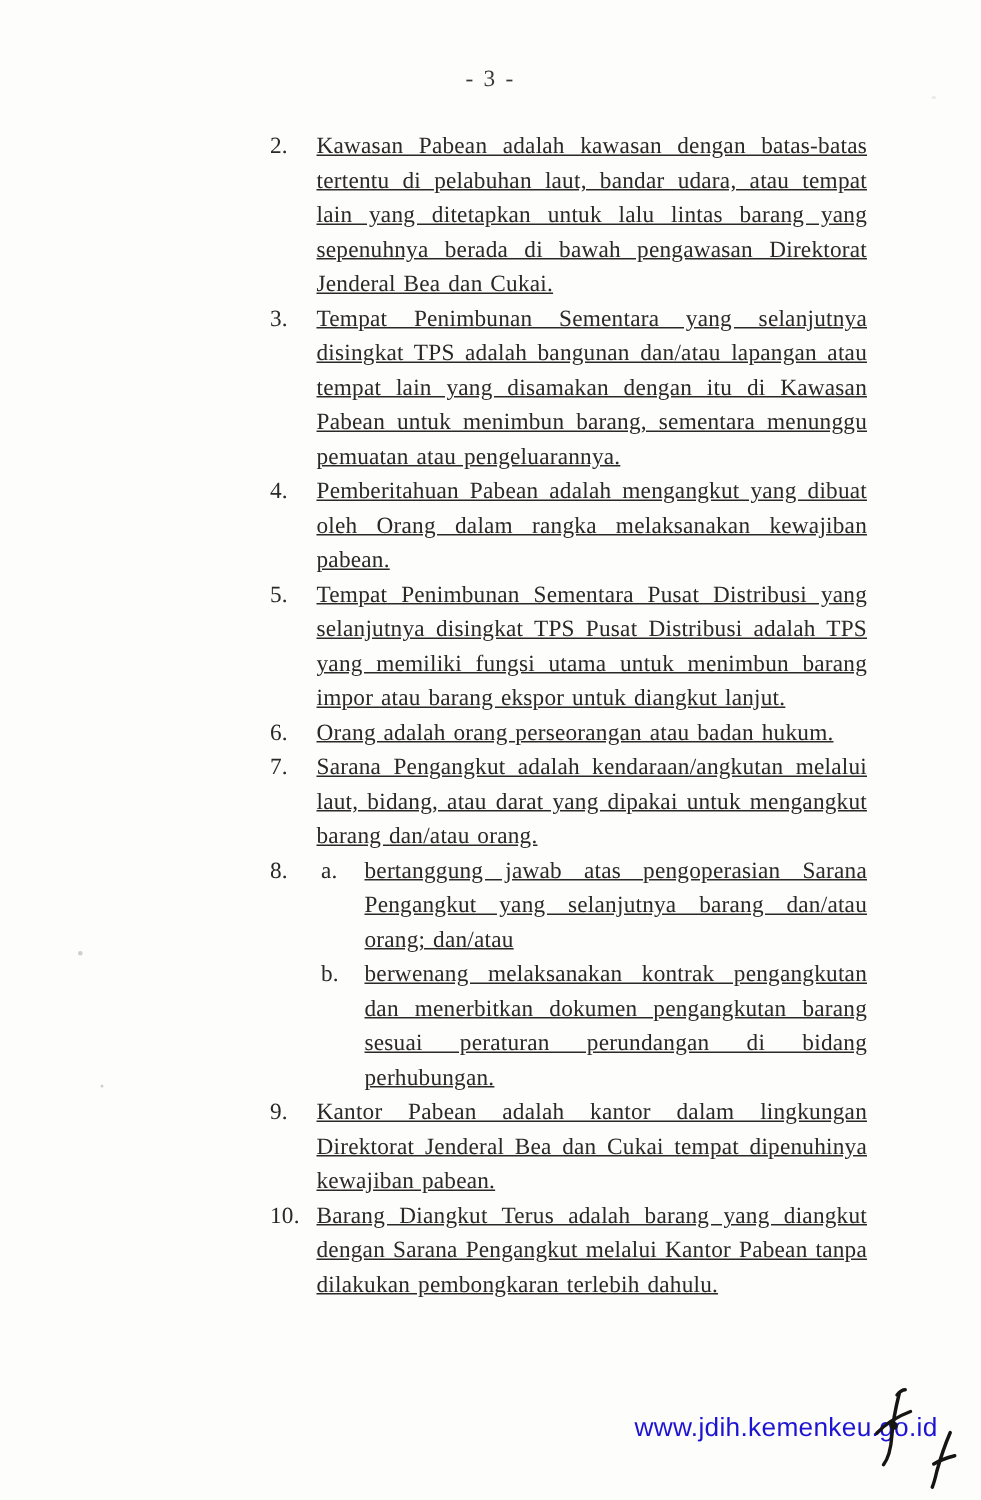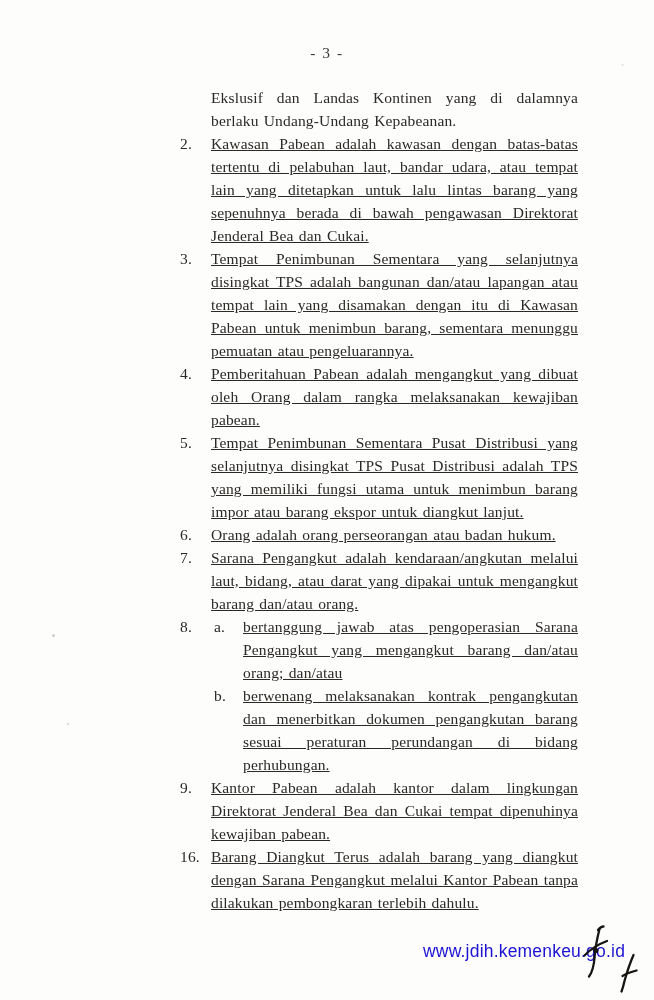--- a/index.html
+++ b/index.html
@@ -95,21 +95,20 @@
 </style>
 </head>
 <body>
 
 <div class="page">
 
   <div class="page-number">- 3 -</div>
 
   <div class="content">
 
-    <p class="cont-para">Ekslusif dan Landas Kontinen yang di dalamnya berlaku Undang-Undang Kepabeanan.</p>
 
     <div class="item">
       <span class="num">2.</span>
       <div class="txt">Kawasan Pabean adalah kawasan dengan batas-batas tertentu di pelabuhan laut, bandar udara, atau tempat lain yang ditetapkan untuk lalu lintas barang yang sepenuhnya berada di bawah pengawasan Direktorat Jenderal Bea dan Cukai.</div>
     </div>
 
     <div class="item">
       <span class="num">3.</span>
       <div class="txt">Tempat Penimbunan Sementara yang selanjutnya disingkat TPS adalah bangunan dan/atau lapangan atau tempat lain yang disamakan dengan itu di Kawasan Pabean untuk menimbun barang, sementara menunggu pemuatan atau pengeluarannya.</div>
     </div>
@@ -131,35 +130,35 @@
 
     <div class="item">
       <span class="num">7.</span>
       <div class="txt">Sarana Pengangkut adalah kendaraan/angkutan melalui laut, bidang, atau darat yang dipakai untuk mengangkut barang dan/atau orang.</div>
     </div>
 
     <div class="item">
       <span class="num">8.</span>
       <div class="subitem">
         <span class="letter">a.</span>
-        <div class="txt">bertanggung jawab atas pengoperasian Sarana Pengangkut yang mengangkut barang dan/atau orang; dan/atau</div>
+        <div class="txt">bertanggung jawab atas pengoperasian Sarana Pengangkut yang selanjutnya barang dan/atau orang; dan/atau</div>
       </div>
       <div class="subitem">
         <span class="letter">b.</span>
         <div class="txt">berwenang melaksanakan kontrak pengangkutan dan menerbitkan dokumen pengangkutan barang sesuai peraturan perundangan di bidang perhubungan.</div>
       </div>
     </div>
 
     <div class="item">
       <span class="num">9.</span>
       <div class="txt">Kantor Pabean adalah kantor dalam lingkungan Direktorat Jenderal Bea dan Cukai tempat dipenuhinya kewajiban pabean.</div>
     </div>
 
     <div class="item">
-      <span class="num">16.</span>
+      <span class="num">10.</span>
       <div class="txt">Barang Diangkut Terus adalah barang yang diangkut dengan Sarana Pengangkut melalui Kantor Pabean tanpa dilakukan pembongkaran terlebih dahulu.</div>
     </div>
 
   </div>
 
   <a class="footer-url">www.jdih.kemenkeu.go.id</a>
 
   <svg class="pen-marks" viewBox="575 915 75 85" xmlns="http://www.w3.org/2000/svg">
     <g fill="none" stroke="#171512" stroke-width="2.3" stroke-linecap="round">
       <path d="M 598,930 C 600,927.5 602,926.5 603.5,926.5"></path>

